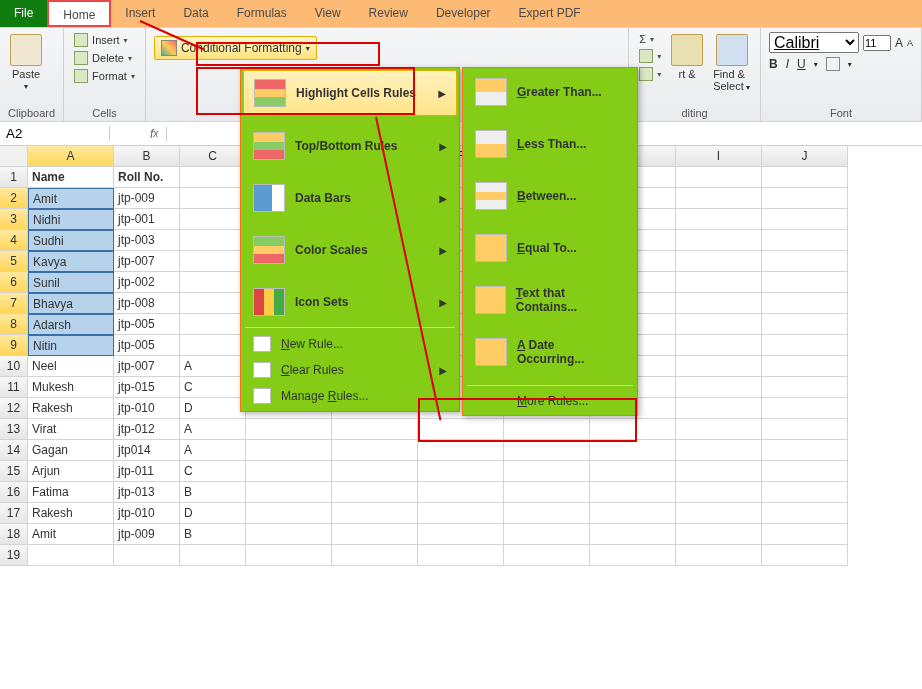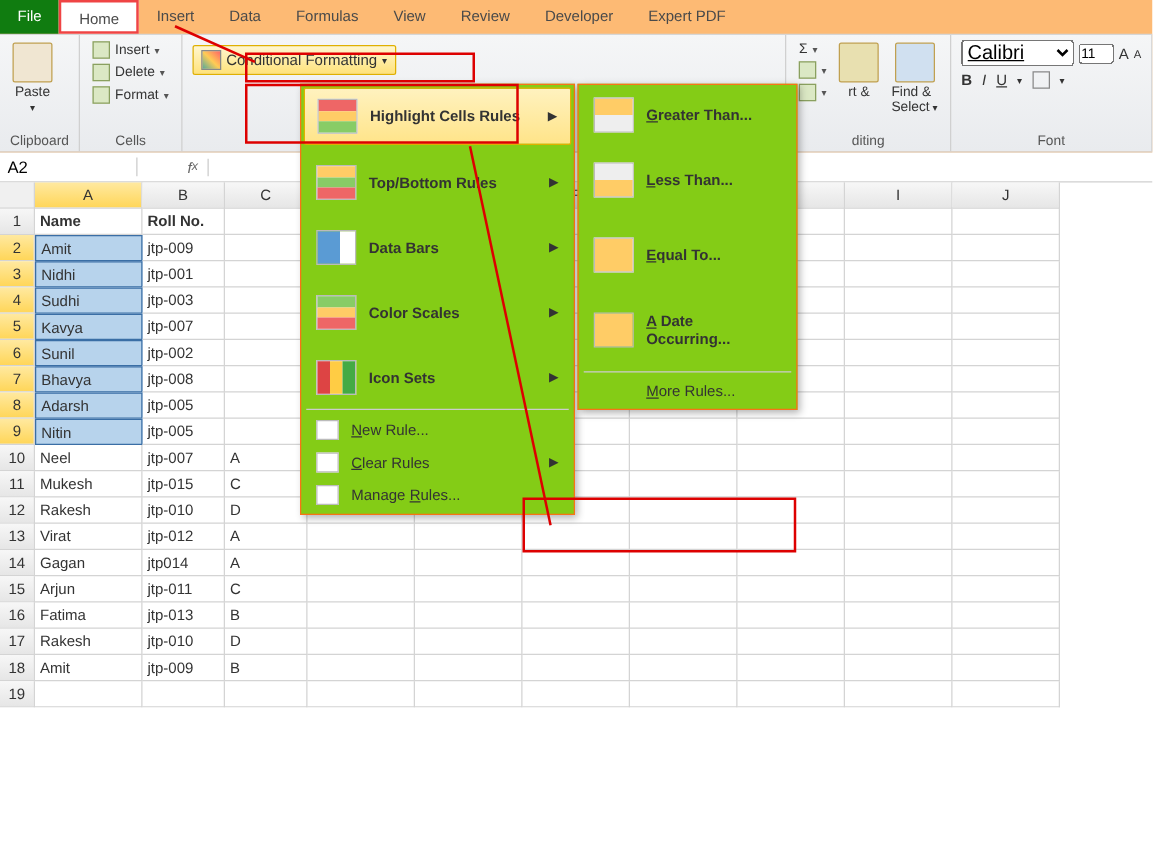--- a/index.html
+++ b/index.html
@@ -488,29 +488,43 @@
   </div>
   <div style="height:8px"></div>
   <div class="menu-item">
     <div class="mico">
         <div class="bar" style="background:#eee"></div>
         <div class="bar y"></div>
       </div>
     <span class="mlabel"><span class="underline-access">L</span><span>ess Than...</span></span>
   </div>
   <div style="height:8px"></div>
+  <div class="menu-item">
+    <div class="mico">
+        <div class="bar" style="background:#eee"></div>
+        <div class="bar y"></div>
+        <div class="bar" style="background:#eee"></div>
+      </div>
+    <span class="mlabel"><span class="underline-access">B</span><span>etween...</span></span>
+  </div>
   <div style="height:8px"></div>
   <div class="menu-item">
     <div class="mico">
         <div class="bar y"></div>
         <div class="bar y"></div>
       </div>
     <span class="mlabel"><span class="underline-access">E</span><span>qual To...</span></span>
   </div>
   <div style="height:8px"></div>
+  <div class="menu-item">
+    <div class="mico">
+        <div class="bar y"></div>
+      </div>
+    <span class="mlabel"><span class="underline-access">T</span><span>ext that Contains...</span></span>
+  </div>
   <div style="height:8px"></div>
   <div class="menu-item">
     <div class="mico">
         <div class="bar y"></div>
       </div>
     <span class="mlabel"><span class="underline-access">A</span><span> Date Occurring...</span></span>
   </div>
   <div style="height:8px"></div>
   <div class="menu-sep"></div>
   <div class="menu-item small">

